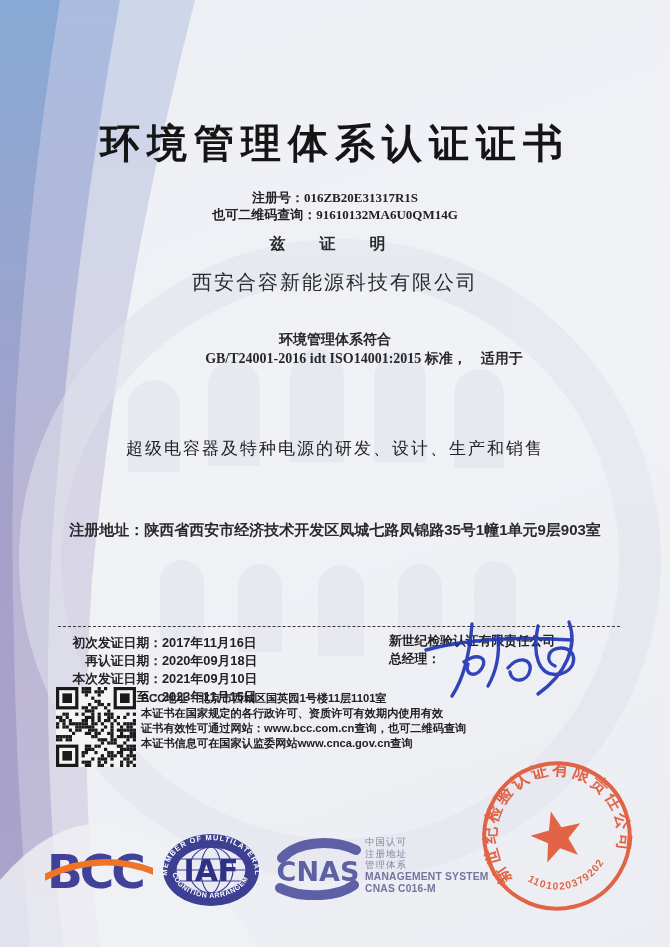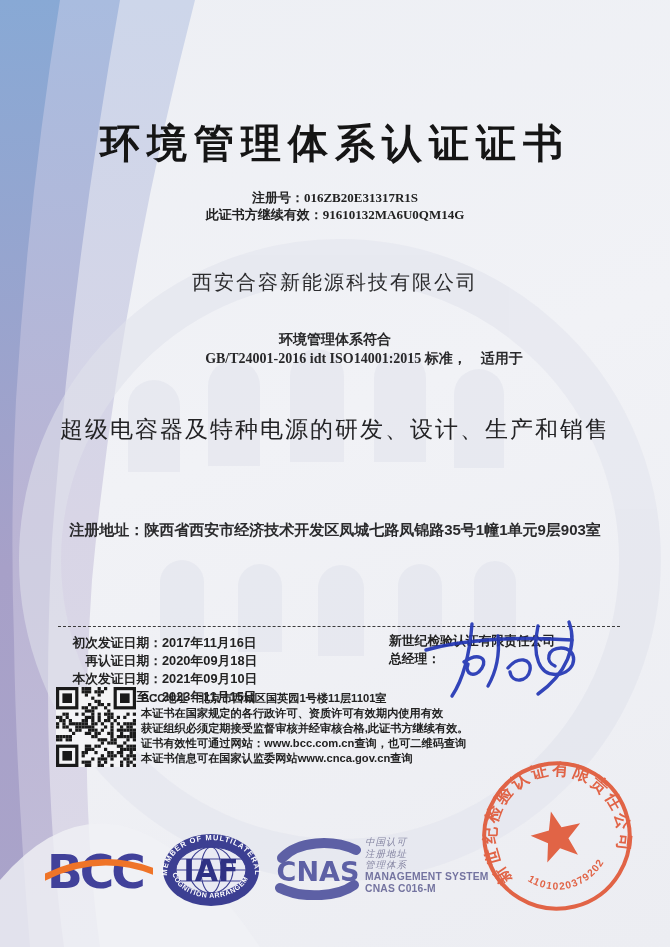--- a/index.html
+++ b/index.html
@@ -13,34 +13,34 @@
   .center{width:100%;text-align:center;}
   .title{top:116px;font-family:"Liberation Serif",serif;font-size:40px;
          letter-spacing:7px;font-weight:600;color:#151515;}
   .regline{font-family:"Liberation Serif",serif;font-weight:700;font-size:13px;color:#222;}
   .certify{top:234px;font-family:"Liberation Serif",serif;font-size:16px;
            letter-spacing:15px;font-weight:600;color:#2a2a2a;}
   .company{top:269px;font-family:"Liberation Serif",serif;font-size:20px;
            letter-spacing:2px;color:#2b2b2d;}
   .conform{top:331px;font-family:"Liberation Serif",serif;font-size:14px;font-weight:700;color:#28282a;}
   .standard{top:350px;font-family:"Liberation Serif",serif;font-size:14px;font-weight:600;color:#28282a;margin-left:29px;}
-  .scope{top:414px;font-family:Liberation Mono, monospace;font-size:23px;letter-spacing:2px;color:#232325;}
+  .scope{top:437px;font-family:Liberation Mono, monospace;font-size:17px;letter-spacing:2px;color:#232325;}
   .addrblock{top:500px;left:66px;width:538px;text-align:center;}
   .addr{margin:16px 0 1px 0;font-size:15px;font-weight:700;line-height:27px;color:#2a2a2c;}
   .dotline{top:626px;left:58px;width:562px;border-top:1.6px dashed #3a3a3a;height:0;}
   .dates{top:634px;left:58px;border-collapse:collapse;}
   .dates td{font-size:12.8px;font-weight:700;color:#222;padding:0;line-height:18px;white-space:nowrap;}
   .dates .dl{text-align:right;min-width:104px;}
   .issuer{top:632px;left:389px;font-size:12.8px;font-weight:700;color:#222;line-height:18px;}
   .qr{top:687px;left:56px;}
   .notes{top:691px;left:141px;width:350px;}
   .note{font-size:11.2px;font-weight:700;color:#222;line-height:14.9px;white-space:nowrap;}
   .logos{top:830px;left:45px;width:600px;height:100px;}
   .cnastext{left:320px;top:6px;line-height:11.5px;}
-  .cnastext .cn{font-size:9.5px;color:#8585a2;letter-spacing:1px;font-style:italic;}
+  .cnastext .cn{font-size:9.5px;color:#8585a2;letter-spacing:1px;}
   .cnastext .en{font-size:10.3px;font-weight:700;color:#7474a0;letter-spacing:.2px;line-height:12.5px;}
   .stampwrap{top:757px;left:478px;width:158px;height:158px;transform:rotate(-14deg);opacity:.88;z-index:3;}
   .sig{top:612px;left:420px;z-index:3;}
 </style>
 </head>
 <body>
 
 <div class="page">
 
   <svg class="bgsvg" width="670" height="947" viewBox="0 0 670 947">
@@ -83,23 +83,24 @@
   </svg>
 
   <div class="content">
 
     <div class="abs center title">环境管理体系认证证书</div>
 
     <div class="abs center regline" style="top:189px;">
       <span>注册号：</span><span>016ZB20E31317R1S</span>
     </div>
     <div class="abs center regline" style="top:206px;">
-      <span>此证书方继续有效：</span><span>91610132MA6U0QM14G</span>
-    </div>
-
+      <span>也可二维码查询：</span><span>91610132MA6U0QM14G</span>
+    </div>
+
+    <div class="abs center certify">兹 证 明</div>
     <div class="abs center company">西安合容新能源科技有限公司</div>
     <div class="abs center conform">环境管理体系符合</div>
     <div class="abs center standard">GB/T24001-2016 idt ISO14001:2015 标准，　适用于</div>
     <div class="abs center scope">超级电容器及特种电源的研发、设计、生产和销售</div>
 
     <div class="abs addrblock">
       <p class="addr"><span>注册地址：</span><span>陕西省西安市经济技术开发区凤城七路凤锦路35号1幢1单元9层903室</span></p>
     </div>
 
     <div class="abs dotline"></div>
@@ -359,21 +360,20 @@
           <rect x="60" y="6" width="9" height="9"></rect>
           <rect x="0" y="54" width="21" height="21"></rect>
           <rect x="3" y="57" width="15" height="15" fill="#f4f4f6"></rect>
           <rect x="6" y="60" width="9" height="9"></rect>
         </g>
     </svg>
 
     <div class="abs notes">
       <div class="note">BCC地址：北京市西城区国英园1号楼11层1101室</div>
       <div class="note">本证书在国家规定的各行政许可、资质许可有效期内使用有效</div>
-      <div class="note">获证组织必须定期接受监督审核并经审核合格,此证书方继续有效。</div>
       <div class="note">证书有效性可通过网站：www.bcc.com.cn查询，也可二维码查询</div>
       <div class="note">本证书信息可在国家认监委网站www.cnca.gov.cn查询</div>
     </div>
 
     <svg class="abs stampwrap" width="158" height="158" viewBox="0 0 200 200">
       <defs>
         <path id="sealTop" d="M 38,148 A 78,78 0 1,1 162,148" fill="none"></path>
         <path id="sealBottom" d="M 52,148 A 68,68 0 0,0 148,148" fill="none"></path>
       </defs>
       <circle cx="100" cy="100" r="92" fill="none" stroke="#e0512f" stroke-width="5"></circle>

